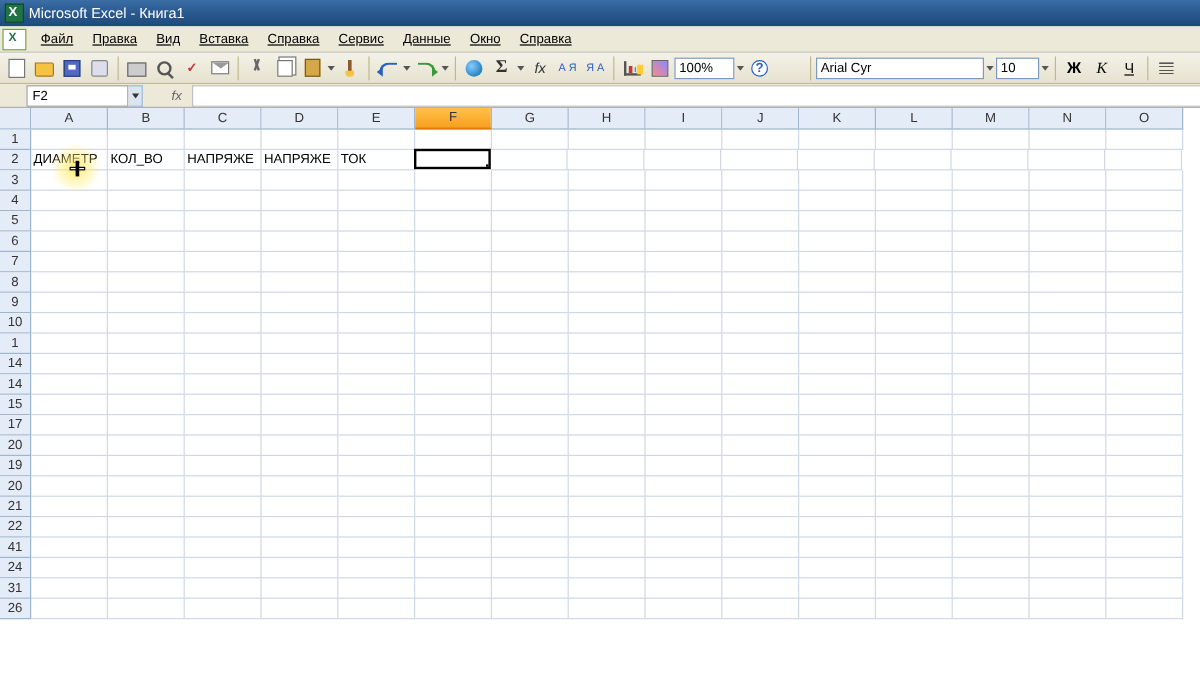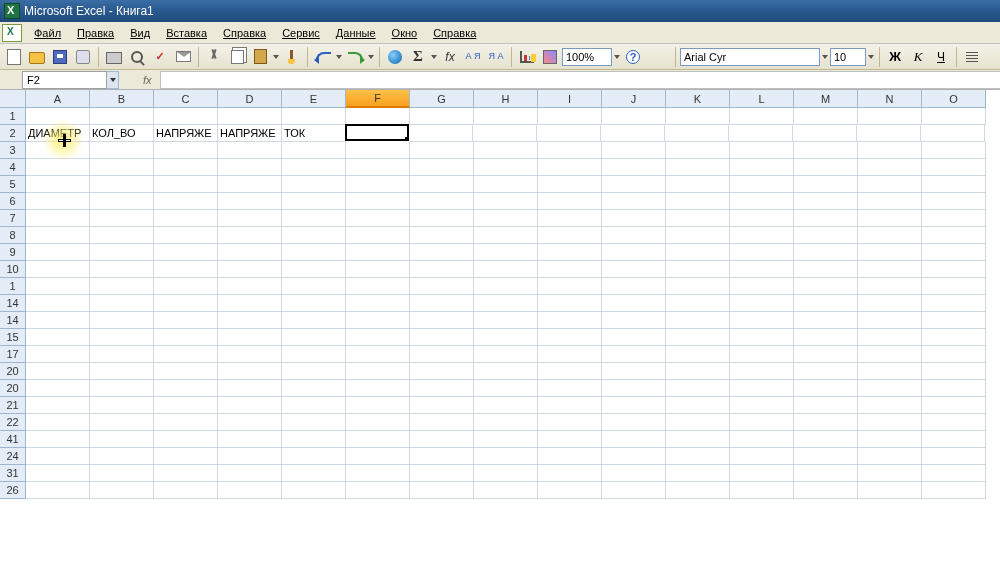--- a/index.html
+++ b/index.html
@@ -532,20 +532,38 @@
         <div class="cell" style="width: 64px;"></div>
         <div class="cell" style="width: 64px;"></div>
         <div class="cell" style="width: 64px;"></div>
         <div class="cell" style="width: 64px;"></div>
         <div class="cell" style="width: 64px;"></div>
         <div class="cell" style="width: 64px;"></div>
         <div class="cell" style="width: 64px;"></div>
         <div class="cell" style="width: 64px;"></div>
       </div>
       <div class="row">
+        <div class="rh">19</div>
+        <div class="cell" style="width: 64px;"></div>
+        <div class="cell" style="width: 64px;"></div>
+        <div class="cell" style="width: 64px;"></div>
+        <div class="cell" style="width: 64px;"></div>
+        <div class="cell" style="width: 64px;"></div>
+        <div class="cell" style="width: 64px;"></div>
+        <div class="cell" style="width: 64px;"></div>
+        <div class="cell" style="width: 64px;"></div>
+        <div class="cell" style="width: 64px;"></div>
+        <div class="cell" style="width: 64px;"></div>
+        <div class="cell" style="width: 64px;"></div>
+        <div class="cell" style="width: 64px;"></div>
+        <div class="cell" style="width: 64px;"></div>
+        <div class="cell" style="width: 64px;"></div>
+        <div class="cell" style="width: 64px;"></div>
+      </div>
+      <div class="row">
         <div class="rh">20</div>
         <div class="cell" style="width: 64px;"></div>
         <div class="cell" style="width: 64px;"></div>
         <div class="cell" style="width: 64px;"></div>
         <div class="cell" style="width: 64px;"></div>
         <div class="cell" style="width: 64px;"></div>
         <div class="cell" style="width: 64px;"></div>
         <div class="cell" style="width: 64px;"></div>
         <div class="cell" style="width: 64px;"></div>
         <div class="cell" style="width: 64px;"></div>

